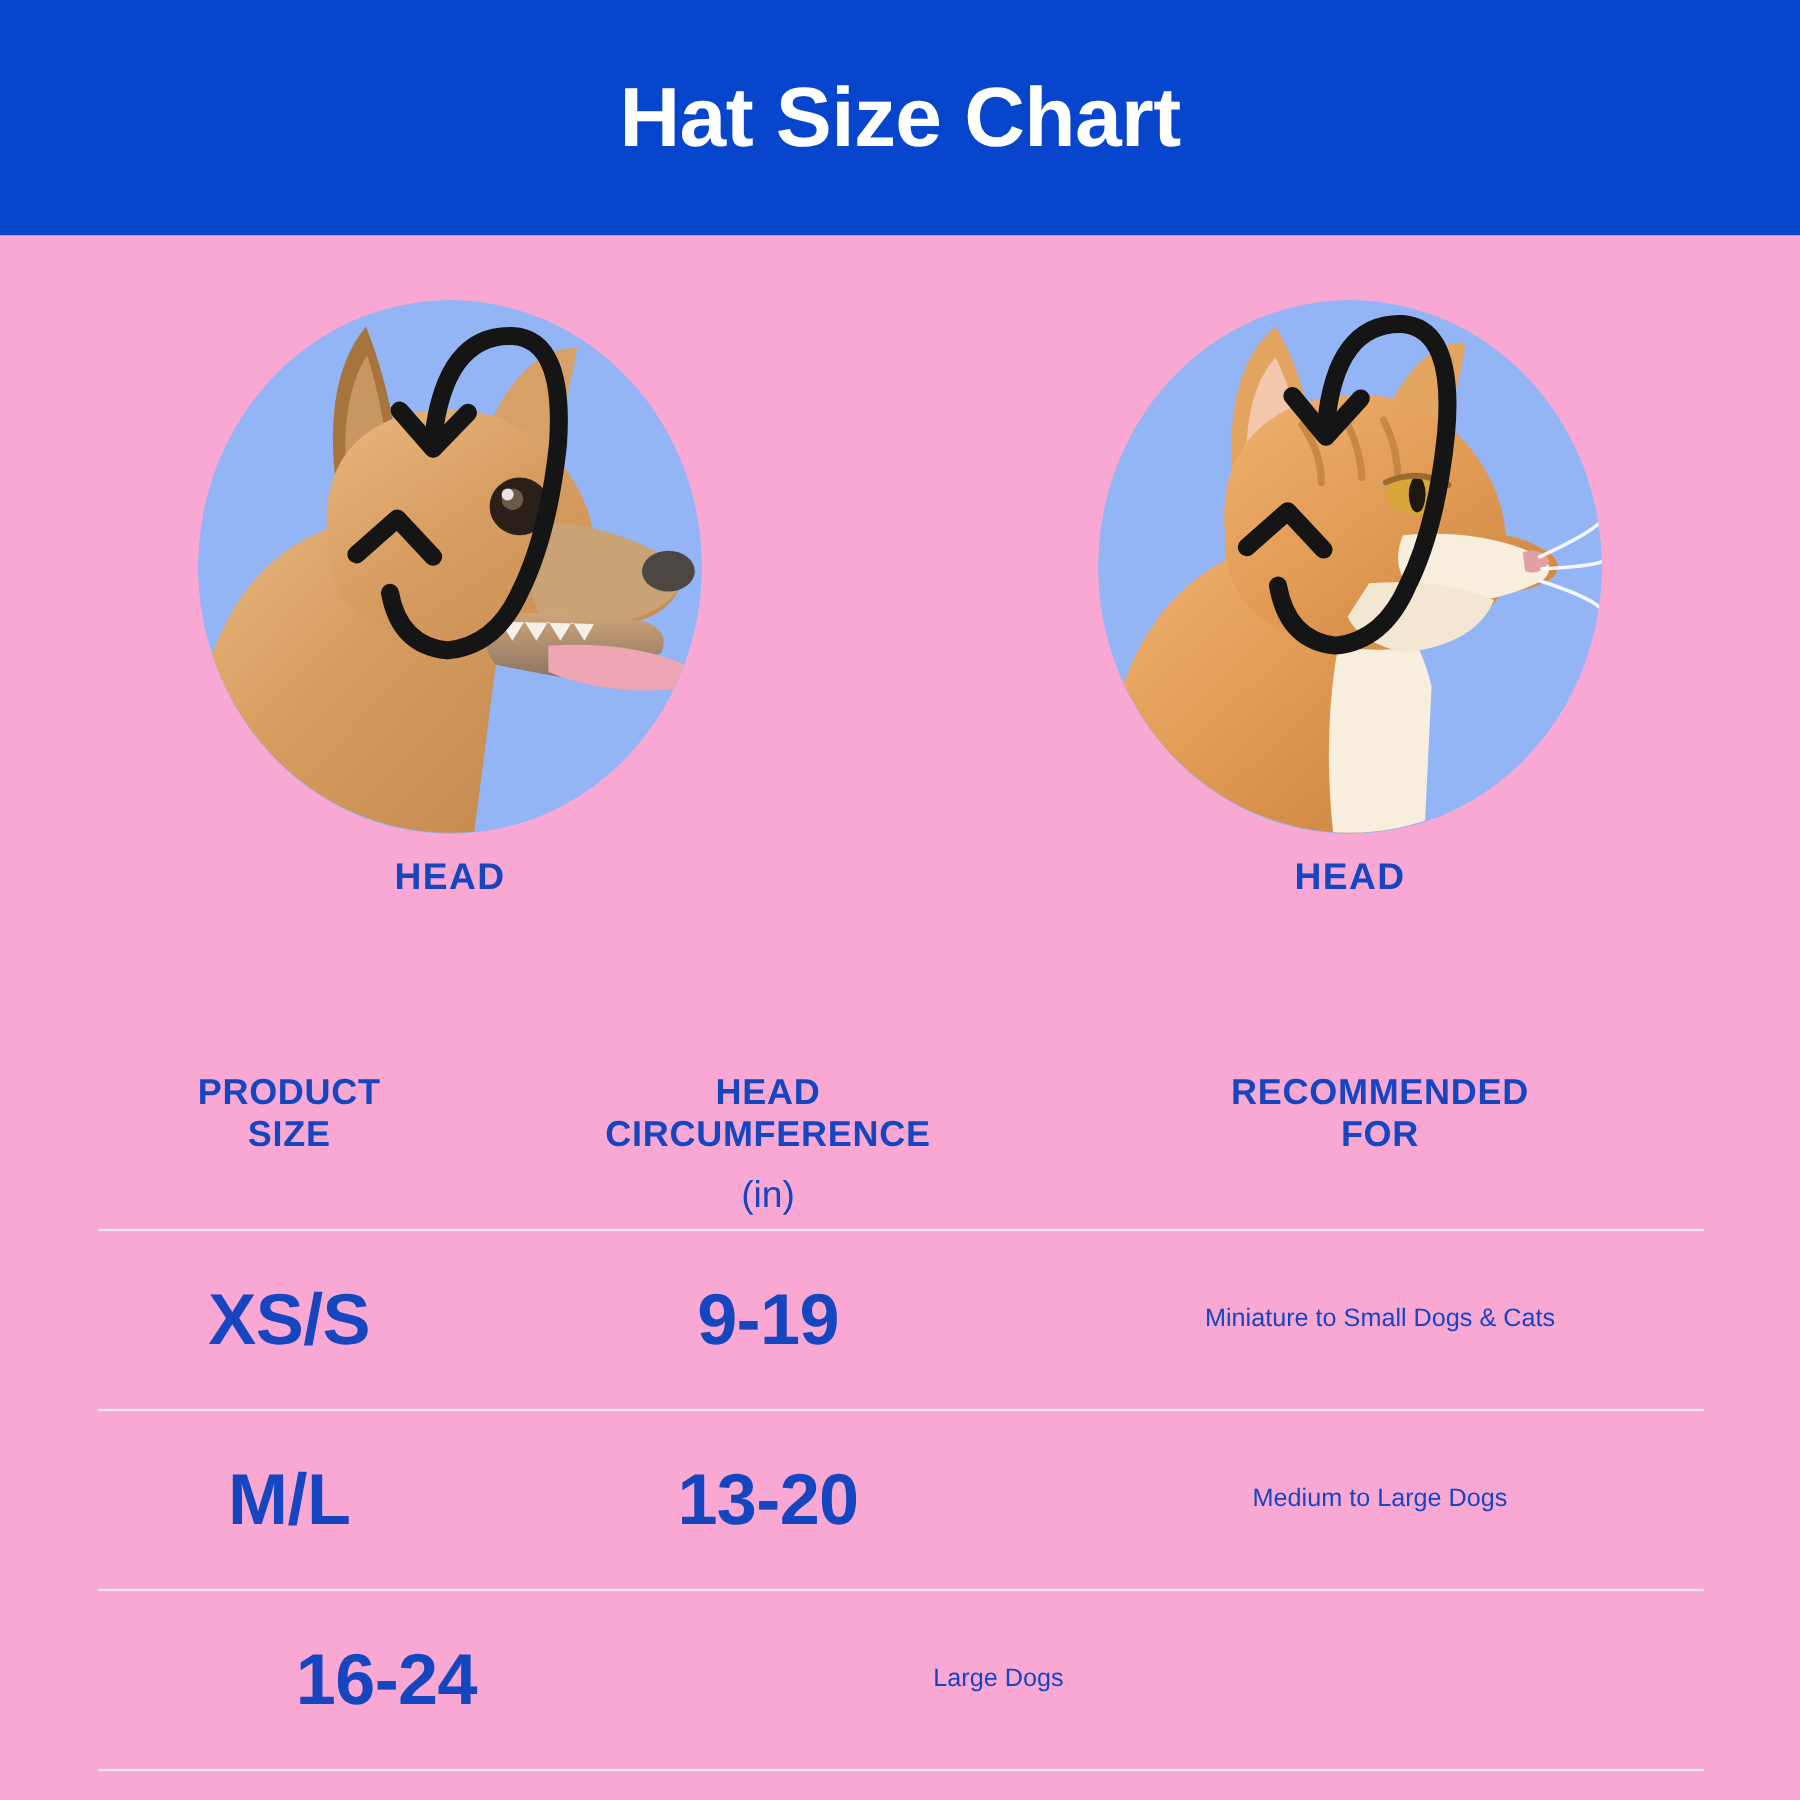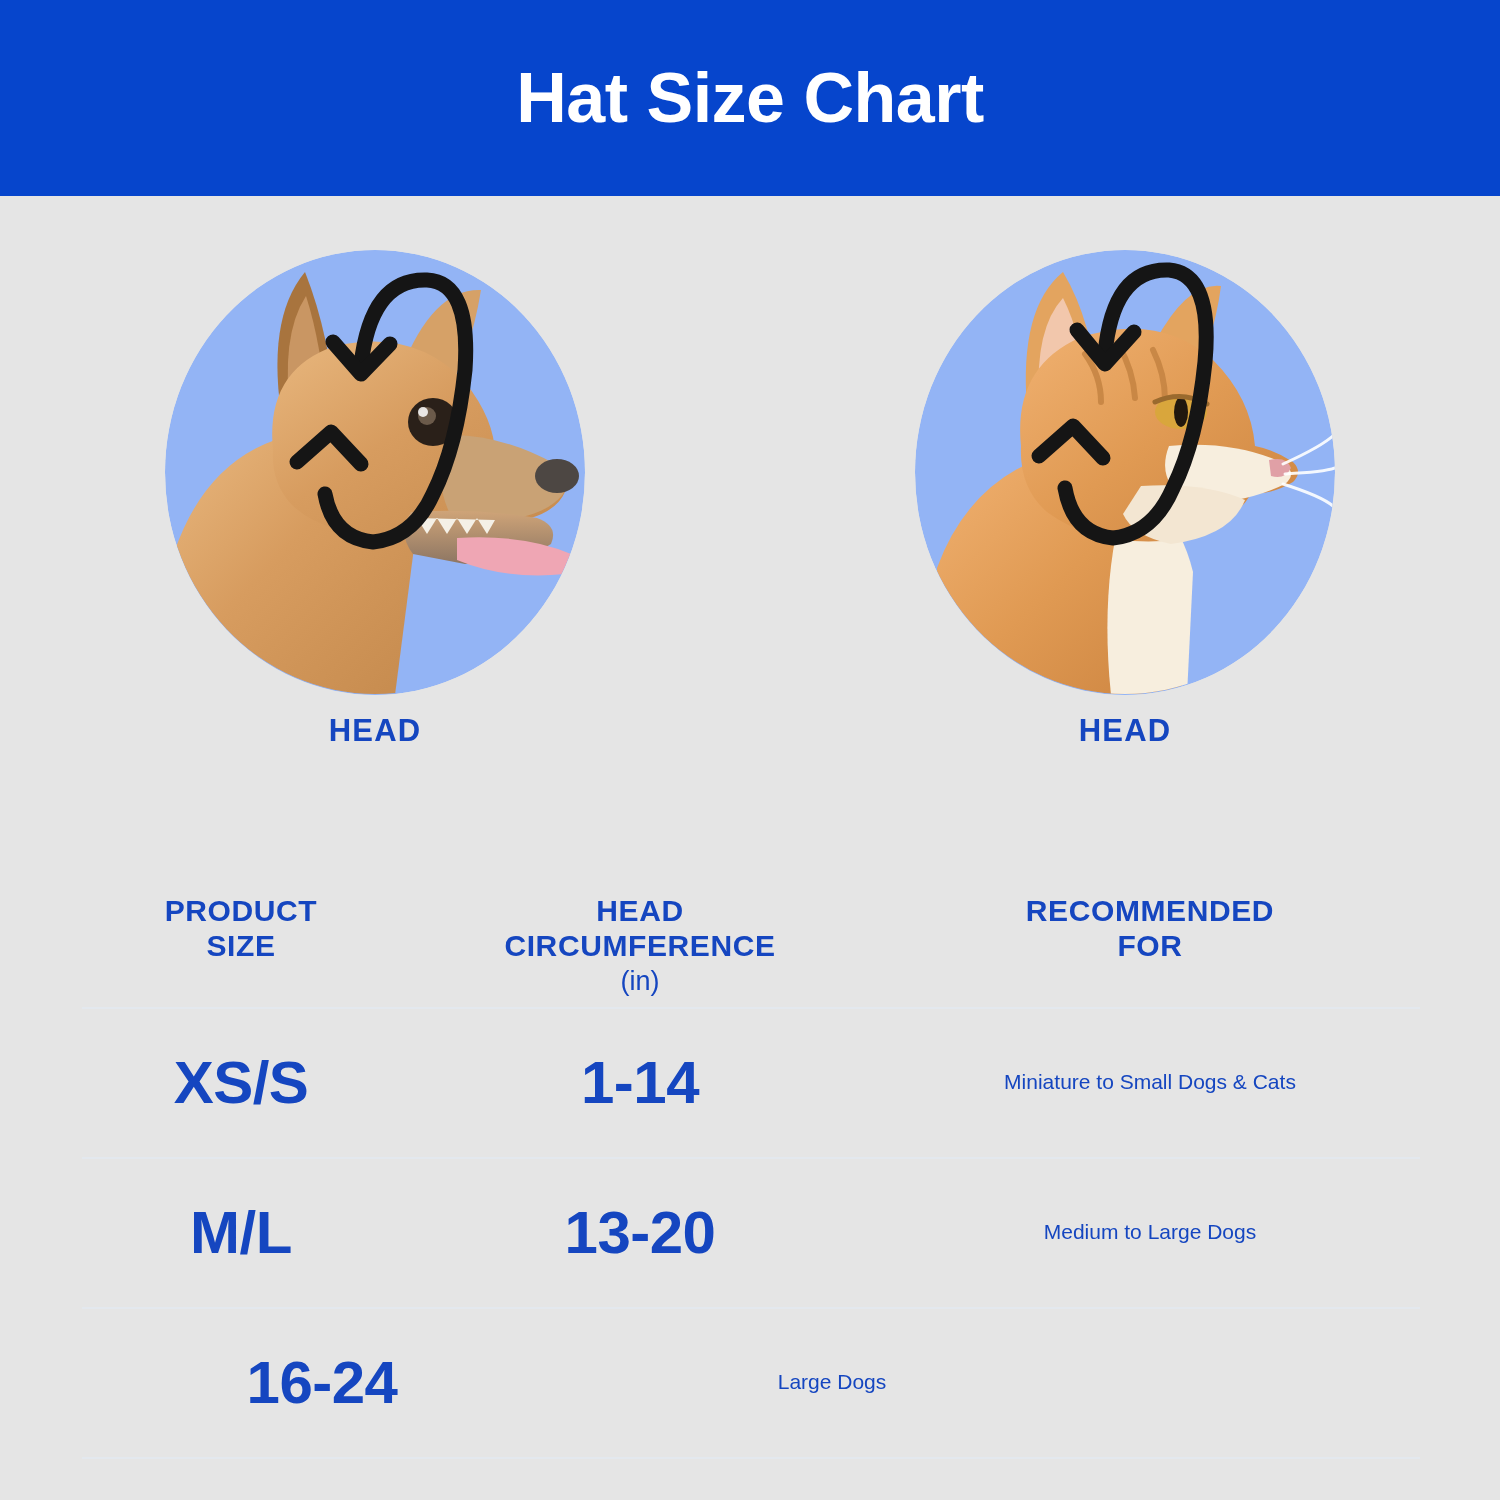--- a/index.html
+++ b/index.html
@@ -11,21 +11,21 @@
     height: 1500px;
     background: #ffffff;
     font-family: "Liberation Sans", sans-serif;
     overflow: hidden;
   }
 
   .page {
     position: relative;
     width: 1500px;
     height: 1500px;
-    background: #e5e5e5;
+    background: #f9a8d4;
   }
 
   
   .header-band {
     position: absolute;
     left: 0;
     top: 0;
     width: 1500px;
     height: 196px;
     background: #0645CC;
@@ -121,24 +121,24 @@
 
   .th {
     font-size: 30px;
     font-weight: bold;
     letter-spacing: 0.6px;
     line-height: 1.16;
     padding-top: 14px;
   }
   .th .unit {
     display: block;
-    font-size: 27px;
+    font-size: 31px;
     font-weight: normal;
     letter-spacing: 0;
-    margin-top: 2px;
+    margin-top: 14px;
   }
 
   .data-row { height: 148px; }
   .td-big {
     font-size: 60px;
     font-weight: bold;
     letter-spacing: -0.5px;
     line-height: 1.05;
   }
   .td-rec {
@@ -298,21 +298,21 @@
       <div class="col col-rec th">
         <span>RECOMMENDED</span><br>
         <span>FOR</span>
       </div>
     </div>
 
     <div class="divider"></div>
 
     <div class="row data-row">
       <div class="col col-size td-big">XS/S</div>
-      <div class="col col-circ td-big">1-14</div>
+      <div class="col col-circ td-big">9-19</div>
       <div class="col col-rec td-rec">Miniature to Small Dogs &amp; Cats</div>
     </div>
 
     <div class="divider"></div>
 
     <div class="row data-row">
       <div class="col col-size td-big">M/L</div>
       <div class="col col-circ td-big">13-20</div>
       <div class="col col-rec td-rec">Medium to Large Dogs</div>
     </div>

